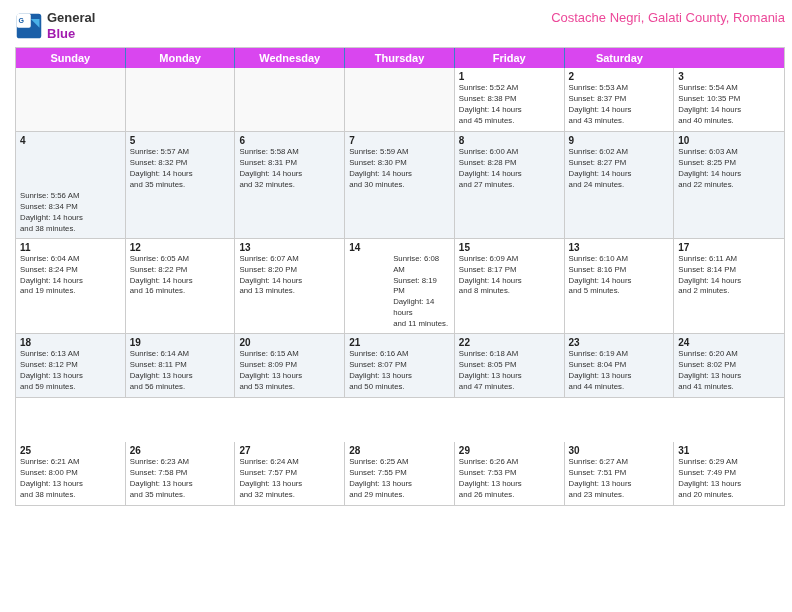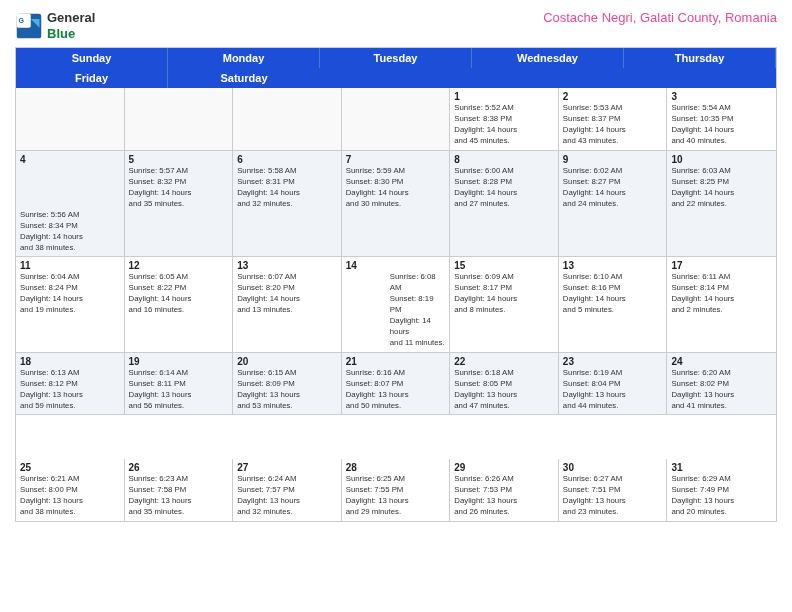--- a/index.html
+++ b/index.html
@@ -6,21 +6,21 @@
     body {
       font-family: Arial, sans-serif;
       background: #fff;
       width: 792px;
       height: 612px;
       overflow: hidden;
     }
     .page {
       width: 792px;
       height: 516px;
-      padding: 10px 15px 10px 15px;
+      padding: 10px 7px 10px 15px;
       display: flex;
       flex-direction: column;
     }
     .header-row {
       display: flex;
       align-items: flex-start;
       justify-content: space-between;
       margin-bottom: 6px;
     }
     .logo {
@@ -52,22 +52,22 @@
       color: #ec4899;
     }
     .calendar {
       flex: 1;
       display: flex;
       flex-direction: column;
       border: 1px solid #ccc;
     }
     .cal-header {
       display: grid;
-      grid-template-columns: repeat(5, 1fr);
-      background: #1d4ed8;
+      grid-template-columns: repeat(7, 1fr);
+      background: #d946ef;
     }
     .cal-header-cell {
       color: #fff;
       font-size: 11px;
       font-weight: bold;
       text-align: center;
       padding: 4px 2px;
       border-right: 1px solid #3a7fc8;
     }
     .cal-header-cell:last-child { border-right: none; }
@@ -114,33 +114,32 @@
   <div class="header-row">
     <div class="logo">
       <svg class="logo-icon" viewBox="0 0 32 32" width="32" height="32">
         <rect x="2" y="2" width="28" height="28" rx="3" fill="#1a5fa8"></rect>
         <polygon points="18,8 28,8 28,18" fill="#4ab0e8"></polygon>
         <rect x="2" y="2" width="16" height="16" rx="2" fill="#fff"></rect>
         <text x="4" y="13" font-size="8" font-weight="bold" fill="#1a5fa8">G</text>
       </svg>
       <div class="logo-text">
         <div>General</div>
-        <div style="color:#15803d;">Blue</div>
+        <div style="color:#a21caf;">Blue</div>
       </div>
     </div>
     <div class="title-block">
       <div class="location">Costache Negri, Galati County, Romania</div>
     </div>
   </div>
 
   <div class="calendar">
     <div class="cal-header">
     <div class="cal-header-cell">Sunday</div>
         <div class="cal-header-cell">Monday</div>
-        <div class="cal-header-cell">Tuesday</div>
         <div class="cal-header-cell">Wednesday</div>
         <div class="cal-header-cell">Thursday</div>
         <div class="cal-header-cell">Friday</div>
         <div class="cal-header-cell">Saturday</div>
       </div>
     <div class="cal-body">
     <div class="cal-row">
           <div class="cal-cell empty"></div>
           <div class="cal-cell empty"></div>
           <div class="cal-cell empty"></div>

